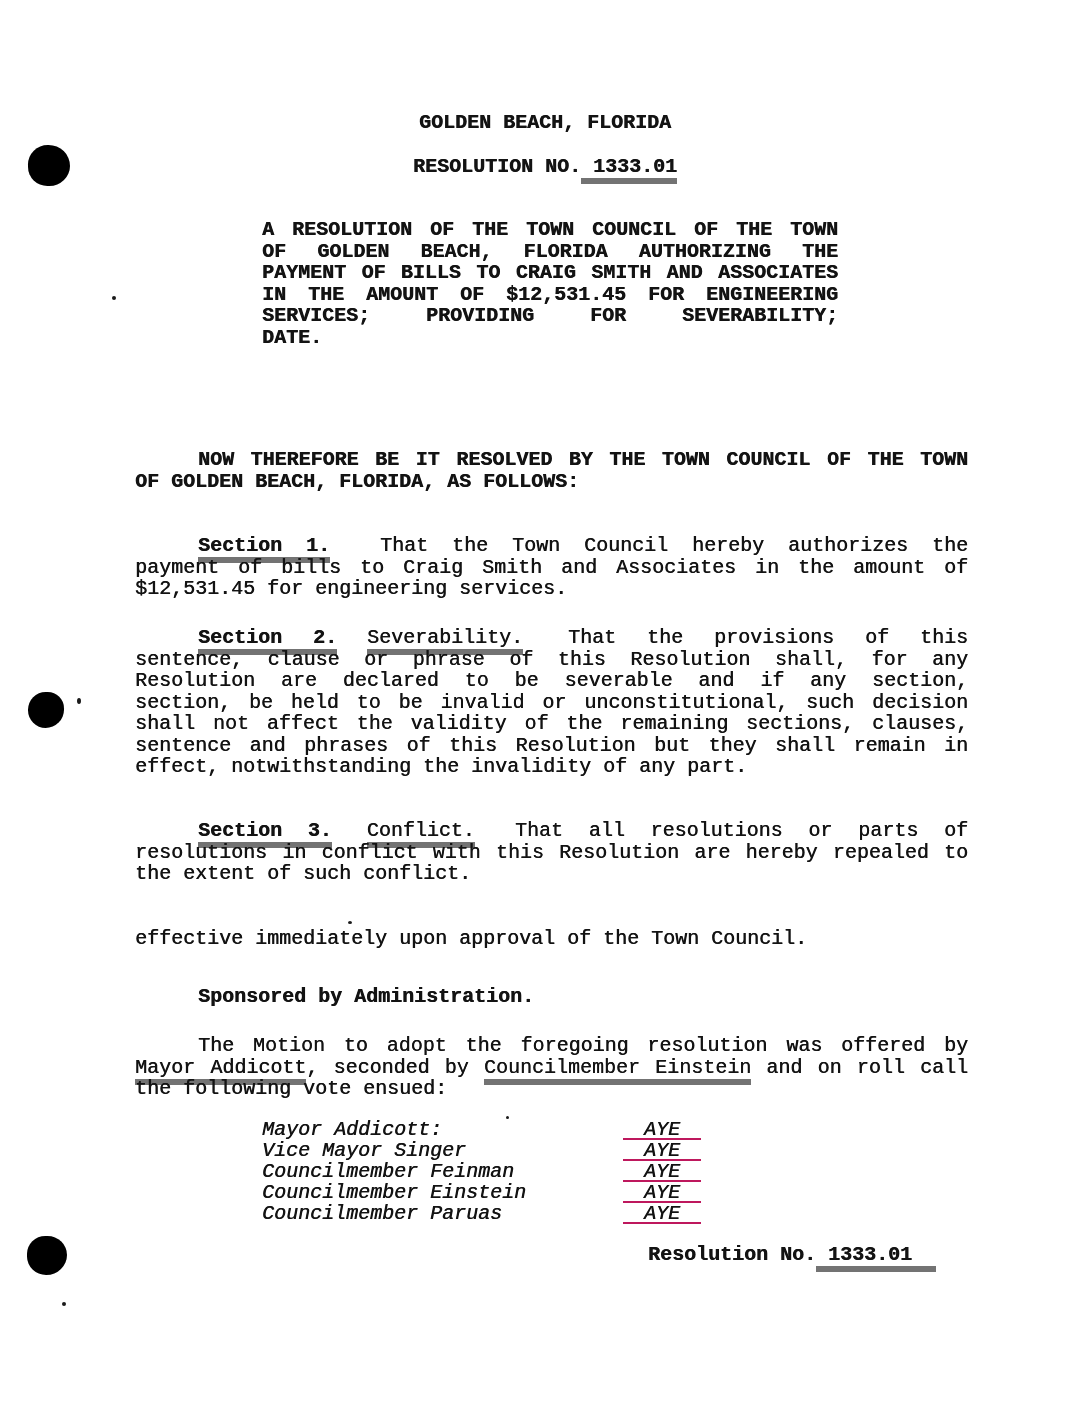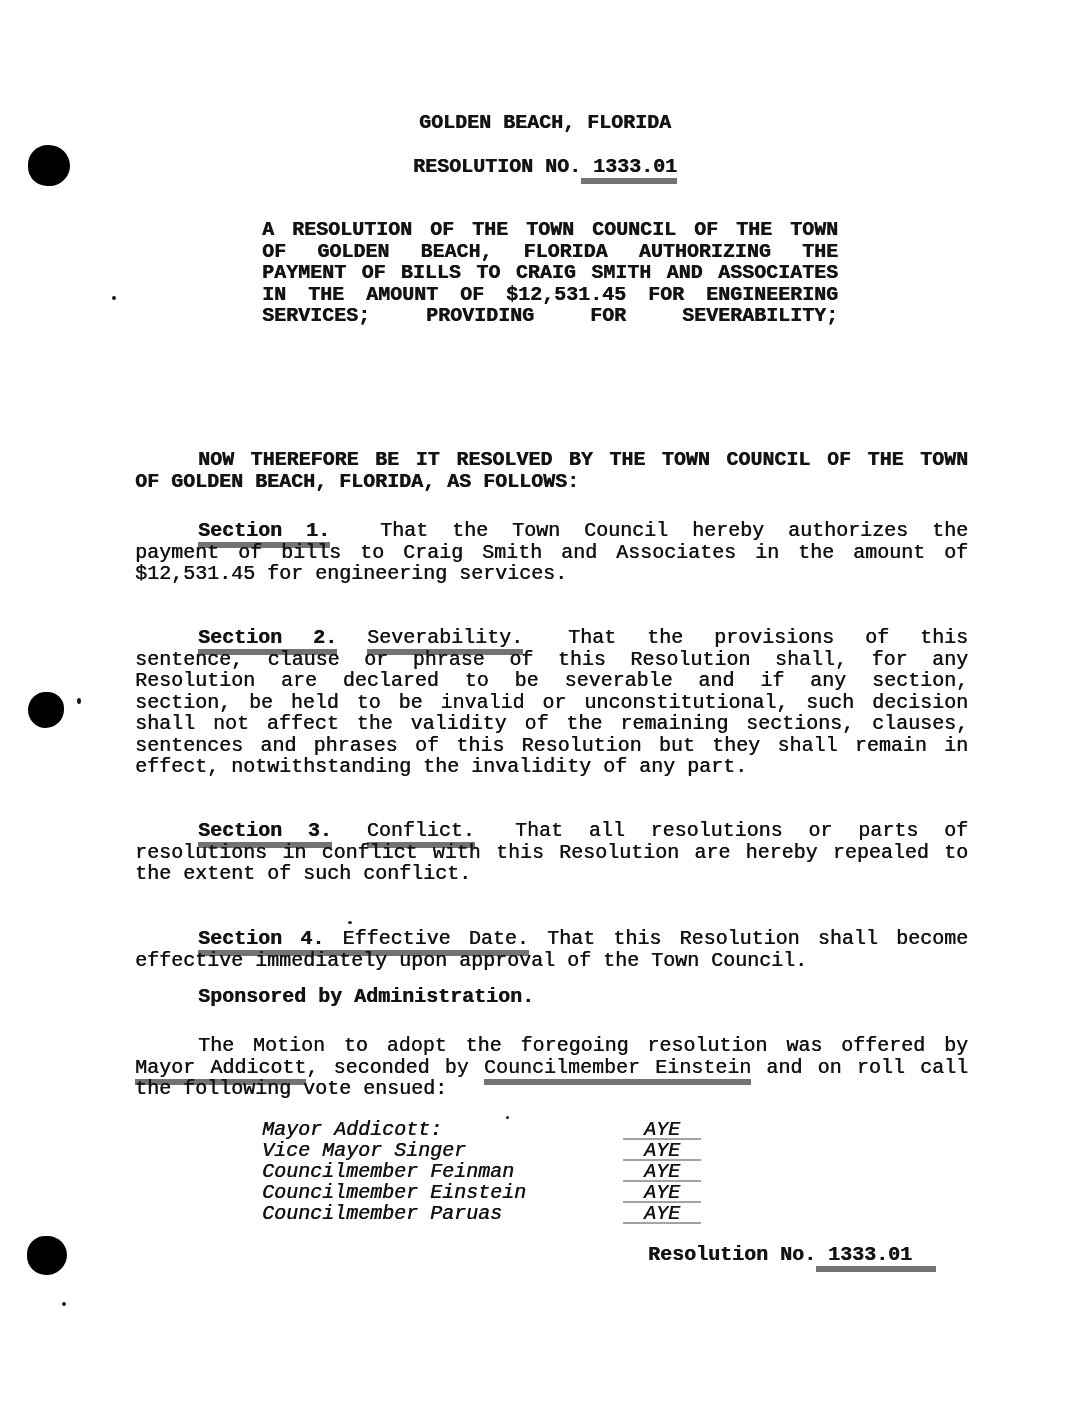--- a/index.html
+++ b/index.html
@@ -25,21 +25,21 @@
   .g50{width:50px;} .g45{width:45px;} .g40{width:40px;} .g35{width:35px;} .g30{width:30px;}
   .body-col{left:135px;width:833px;}
   .pre-col{left:262px;width:576px;}
   .hole{position:absolute;background:#000;}
   .h1{left:28px;top:145px;width:42px;height:41px;border-radius:48% 52% 50% 47%;}
   .h2{left:28px;top:692px;width:36px;height:36px;border-radius:50% 46% 52% 50%;}
   .h3{left:27px;top:1236px;width:40px;height:39px;border-radius:47% 50% 53% 49%;}
   .speck{position:absolute;background:#1a1a1a;border-radius:50%;}
   .vote-row{display:flex;height:21px;line-height:21px;font-style:italic;}
   .vote-name{width:361px;}
-  .vote-val{width:78px;border-bottom:2px solid #a3a3a3;text-align:center;}
+  .vote-val{width:78px;border-bottom:2px solid #be185d;text-align:center;}
 </style>
 </head>
 <body>
 
 <div class="page">
 
   <div class="hole h1"></div>
   <div class="hole h2"></div>
   <div class="hole h3"></div>
 
@@ -51,57 +51,57 @@
 
   <div class="abs ctr b" style="top:112px;">GOLDEN BEACH, FLORIDA</div>
   <div class="abs ctr b" style="top:156px;"><span>RESOLUTION NO.</span><span class="u">&nbsp;1333.01</span></div>
 
   <div class="abs pre-col b" style="top:219px;">
       <div class="line j">A RESOLUTION OF THE TOWN COUNCIL OF THE TOWN</div>
       <div class="line j">OF GOLDEN BEACH, FLORIDA AUTHORIZING THE</div>
       <div class="line j">PAYMENT OF BILLS TO CRAIG SMITH AND ASSOCIATES</div>
       <div class="line j">IN THE AMOUNT OF $12,531.45 FOR ENGINEERING</div>
       <div class="line j">SERVICES; PROVIDING FOR SEVERABILITY;</div>
+      <div class="line">DATE.</div>
     </div>
 
   <div class="abs body-col b" style="top:449px;">
     <div class="line j"><span class="ind"></span><span>NOW THEREFORE BE IT RESOLVED BY THE TOWN COUNCIL OF THE TOWN</span></div>
     <div class="line">OF GOLDEN BEACH, FLORIDA, AS FOLLOWS:</div>
   </div>
 
-  <div class="abs body-col" style="top:520px;">
+  <div class="abs body-col" style="top:535px;">
     <div class="line j"><span class="ind"></span><span class="b u">Section 1.</span><span class="gap g50"></span><span>That the Town Council hereby authorizes the</span></div>
     <div>
         <div class="line j">payment of bills to Craig Smith and Associates in the amount of</div>
         <div class="line">$12,531.45 for engineering services.</div>
       </div>
   </div>
 
   <div class="abs body-col" style="top:627px;">
     <div class="line j"><span class="ind"></span><span class="b u">Section 2.</span><span class="gap g30"></span><span class="u">Severability.</span><span class="gap g45"></span><span>That the provisions of this</span></div>
     <div>
         <div class="line j">sentence, clause or phrase of this Resolution shall, for any</div>
         <div class="line j">Resolution are declared to be severable and if any section,</div>
         <div class="line j">section, be held to be invalid or unconstitutional, such decision</div>
         <div class="line j">shall not affect the validity of the remaining sections, clauses,</div>
-        <div class="line j">sentences and phrases of this Resolution but they shall remain in</div>
+        <div class="line j">sentence and phrases of this Resolution but they shall remain in</div>
         <div class="line">effect, notwithstanding the invalidity of any part.</div>
       </div>
   </div>
 
   <div class="abs body-col" style="top:820px;">
     <div class="line j"><span class="ind"></span><span class="b u">Section 3.</span><span class="gap g35"></span><span class="u">Conflict.</span><span class="gap g40"></span><span>That all resolutions or parts of</span></div>
     <div>
         <div class="line j">resolutions in conflict with this Resolution are hereby repealed to</div>
         <div class="line">the extent of such conflict.</div>
       </div>
   </div>
 
   <div class="abs body-col" style="top:928px;">
-    <div class="line j"><span class="ind"></span><span class="b u">Section 4.</span><span class="u">&nbsp;Effective&nbsp;Date.</span><span> That this Resolution shall become</span></div>
     <div>
         <div class="line">effective immediately upon approval of the Town Council.</div>
       </div>
   </div>
 
   <div class="abs b" style="left:198px;top:986px;">Sponsored by Administration.</div>
 
   <div class="abs body-col" style="top:1035px;">
     <div class="line j"><span class="ind"></span><span>The Motion to adopt the foregoing resolution was offered by</span></div>
     <div class="line j"><span class="u">Mayor Addicott</span><span>, seconded by </span><span class="u">Councilmember Einstein</span><span> and on roll call</span></div>

